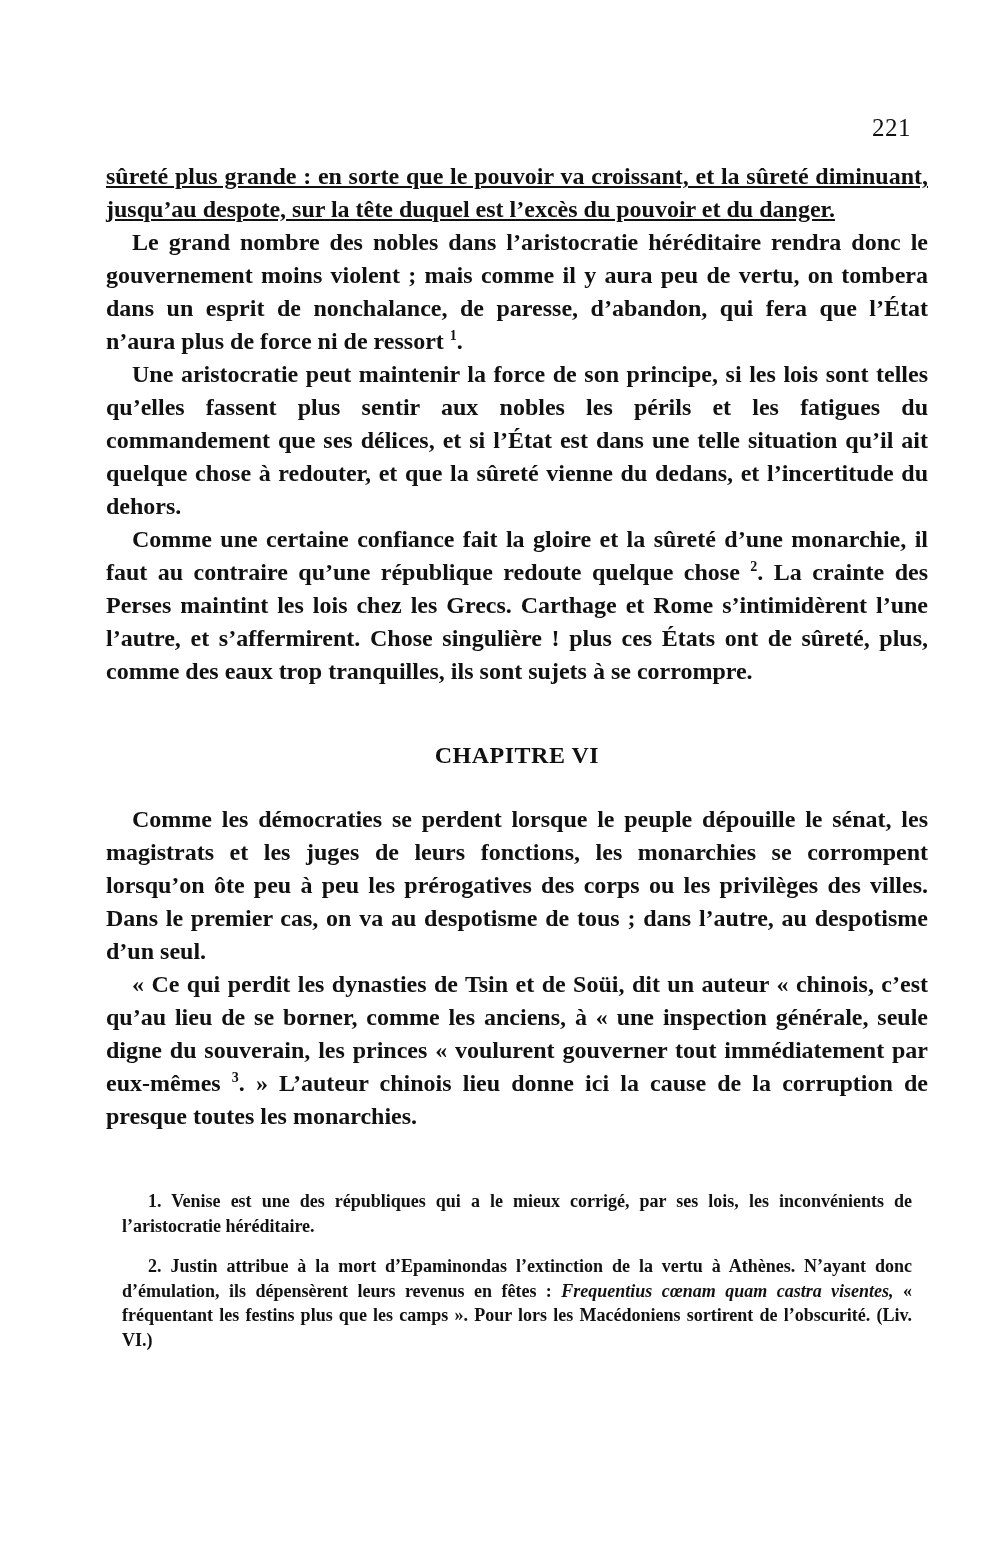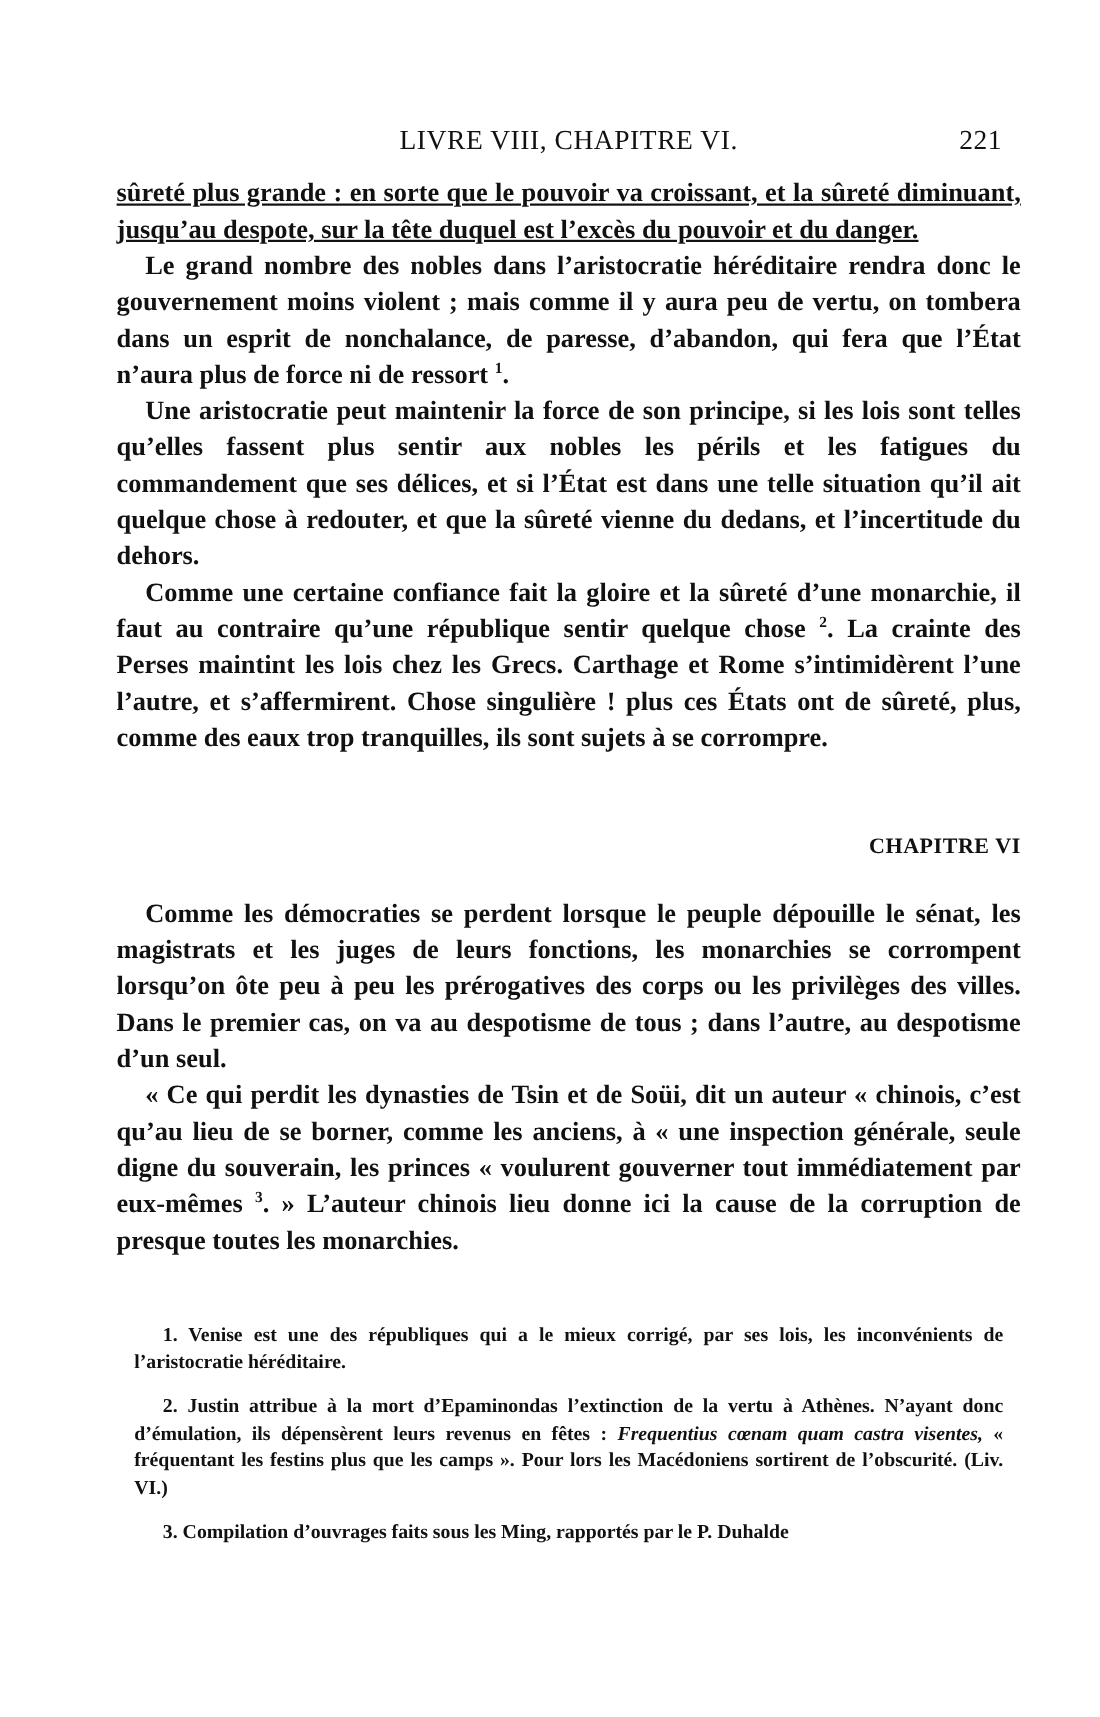--- a/index.html
+++ b/index.html
@@ -53,24 +53,24 @@
     .body-text p.continuation {
       text-indent: 0;
       text-decoration: underline;
     }
     sup {
       font-size: 14px;
       line-height: 0;
       vertical-align: super;
     }
     .chapter-head {
-      text-align: right;
-      font-size: 20px;
+      text-align: center;
+      font-size: 24px;
       font-weight: bold;
-      margin-top: 70px;
+      margin-top: 54px;
       letter-spacing: 0.5px;
     }
     .chapter-sub {
       text-align: center;
       font-size: 18px;
       font-weight: bold;
       margin-top: 26px;
     }
     .chapter-body {
       margin-top: 34px;
@@ -89,37 +89,36 @@
     .footnotes em {
       font-style: italic;
     }
   </style>
 </head>
 <body>
 
 <div class="page">
 
   <div class="running-head">
-    <span class="rh-title">LIVRE VIII, CHAPITRE VI.</span>
     <span class="rh-page">221</span>
   </div>
 
   <div class="body-text">
     <p class="continuation">
       <span>sûreté plus grande : en sorte que le pouvoir va croissant, et la sûreté diminuant, jusqu’au despote, sur la tête duquel est l’excès du pouvoir et du danger.</span>
     </p>
     <p>
       <span>Le grand nombre des nobles dans l’aristocratie héréditaire rendra donc le gouvernement moins violent ; mais comme il y aura peu de vertu, on tombera dans un esprit de nonchalance, de paresse, d’abandon, qui fera que l’État n’aura plus de force ni de ressort</span>
       <sup>1</sup><span>.</span>
     </p>
     <p>
       <span>Une aristocratie peut maintenir la force de son principe, si les lois sont telles qu’elles fassent plus sentir aux nobles les périls et les fatigues du commandement que ses délices, et si l’État est dans une telle situation qu’il ait quelque chose à redouter, et que la sûreté vienne du dedans, et l’incertitude du dehors.</span>
     </p>
     <p>
-      <span>Comme une certaine confiance fait la gloire et la sûreté d’une monarchie, il faut au contraire qu’une république sentir quelque chose</span>
+      <span>Comme une certaine confiance fait la gloire et la sûreté d’une monarchie, il faut au contraire qu’une république redoute quelque chose</span>
       <sup>2</sup><span>. La crainte des Perses maintint les lois chez les Grecs. Carthage et Rome s’intimidèrent l’une l’autre, et s’affermirent. Chose singulière ! plus ces États ont de sûreté, plus, comme des eaux trop tranquilles, ils sont sujets à se corrompre.</span>
     </p>
   </div>
 
   <div class="chapter-head">CHAPITRE VI</div>
 
   <div class="body-text chapter-body">
     <p>
       <span>Comme les démocraties se perdent lorsque le peuple dépouille le sénat, les magistrats et les juges de leurs fonctions, les monarchies se corrompent lorsqu’on ôte peu à peu les prérogatives des corps ou les privilèges des villes. Dans le premier cas, on va au despotisme de tous ; dans l’autre, au despotisme d’un seul.</span>
     </p>
@@ -131,19 +130,15 @@
 
   <div class="footnotes">
     <p>
       <span>1.</span>
       <span>Venise est une des républiques qui a le mieux corrigé, par ses lois, les inconvénients de l’aristocratie héréditaire.</span>
     </p>
     <p>
       <span>2.</span>
       <span>Justin attribue à la mort d’Epaminondas l’extinction de la vertu à Athènes. N’ayant donc d’émulation, ils dépensèrent leurs revenus en fêtes : </span><em>Frequentius cœnam quam castra visentes,</em><span> « fréquentant les festins plus que les camps ». Pour lors les Macédoniens sortirent de l’obscurité. (Liv. VI.)</span>
     </p>
-    <p>
-      <span>3.</span>
-      <span>Compilation d’ouvrages faits sous les Ming, rapportés par le P. Duhalde</span>
-    </p>
   </div>
 
 </div>
 
 </body></html>

